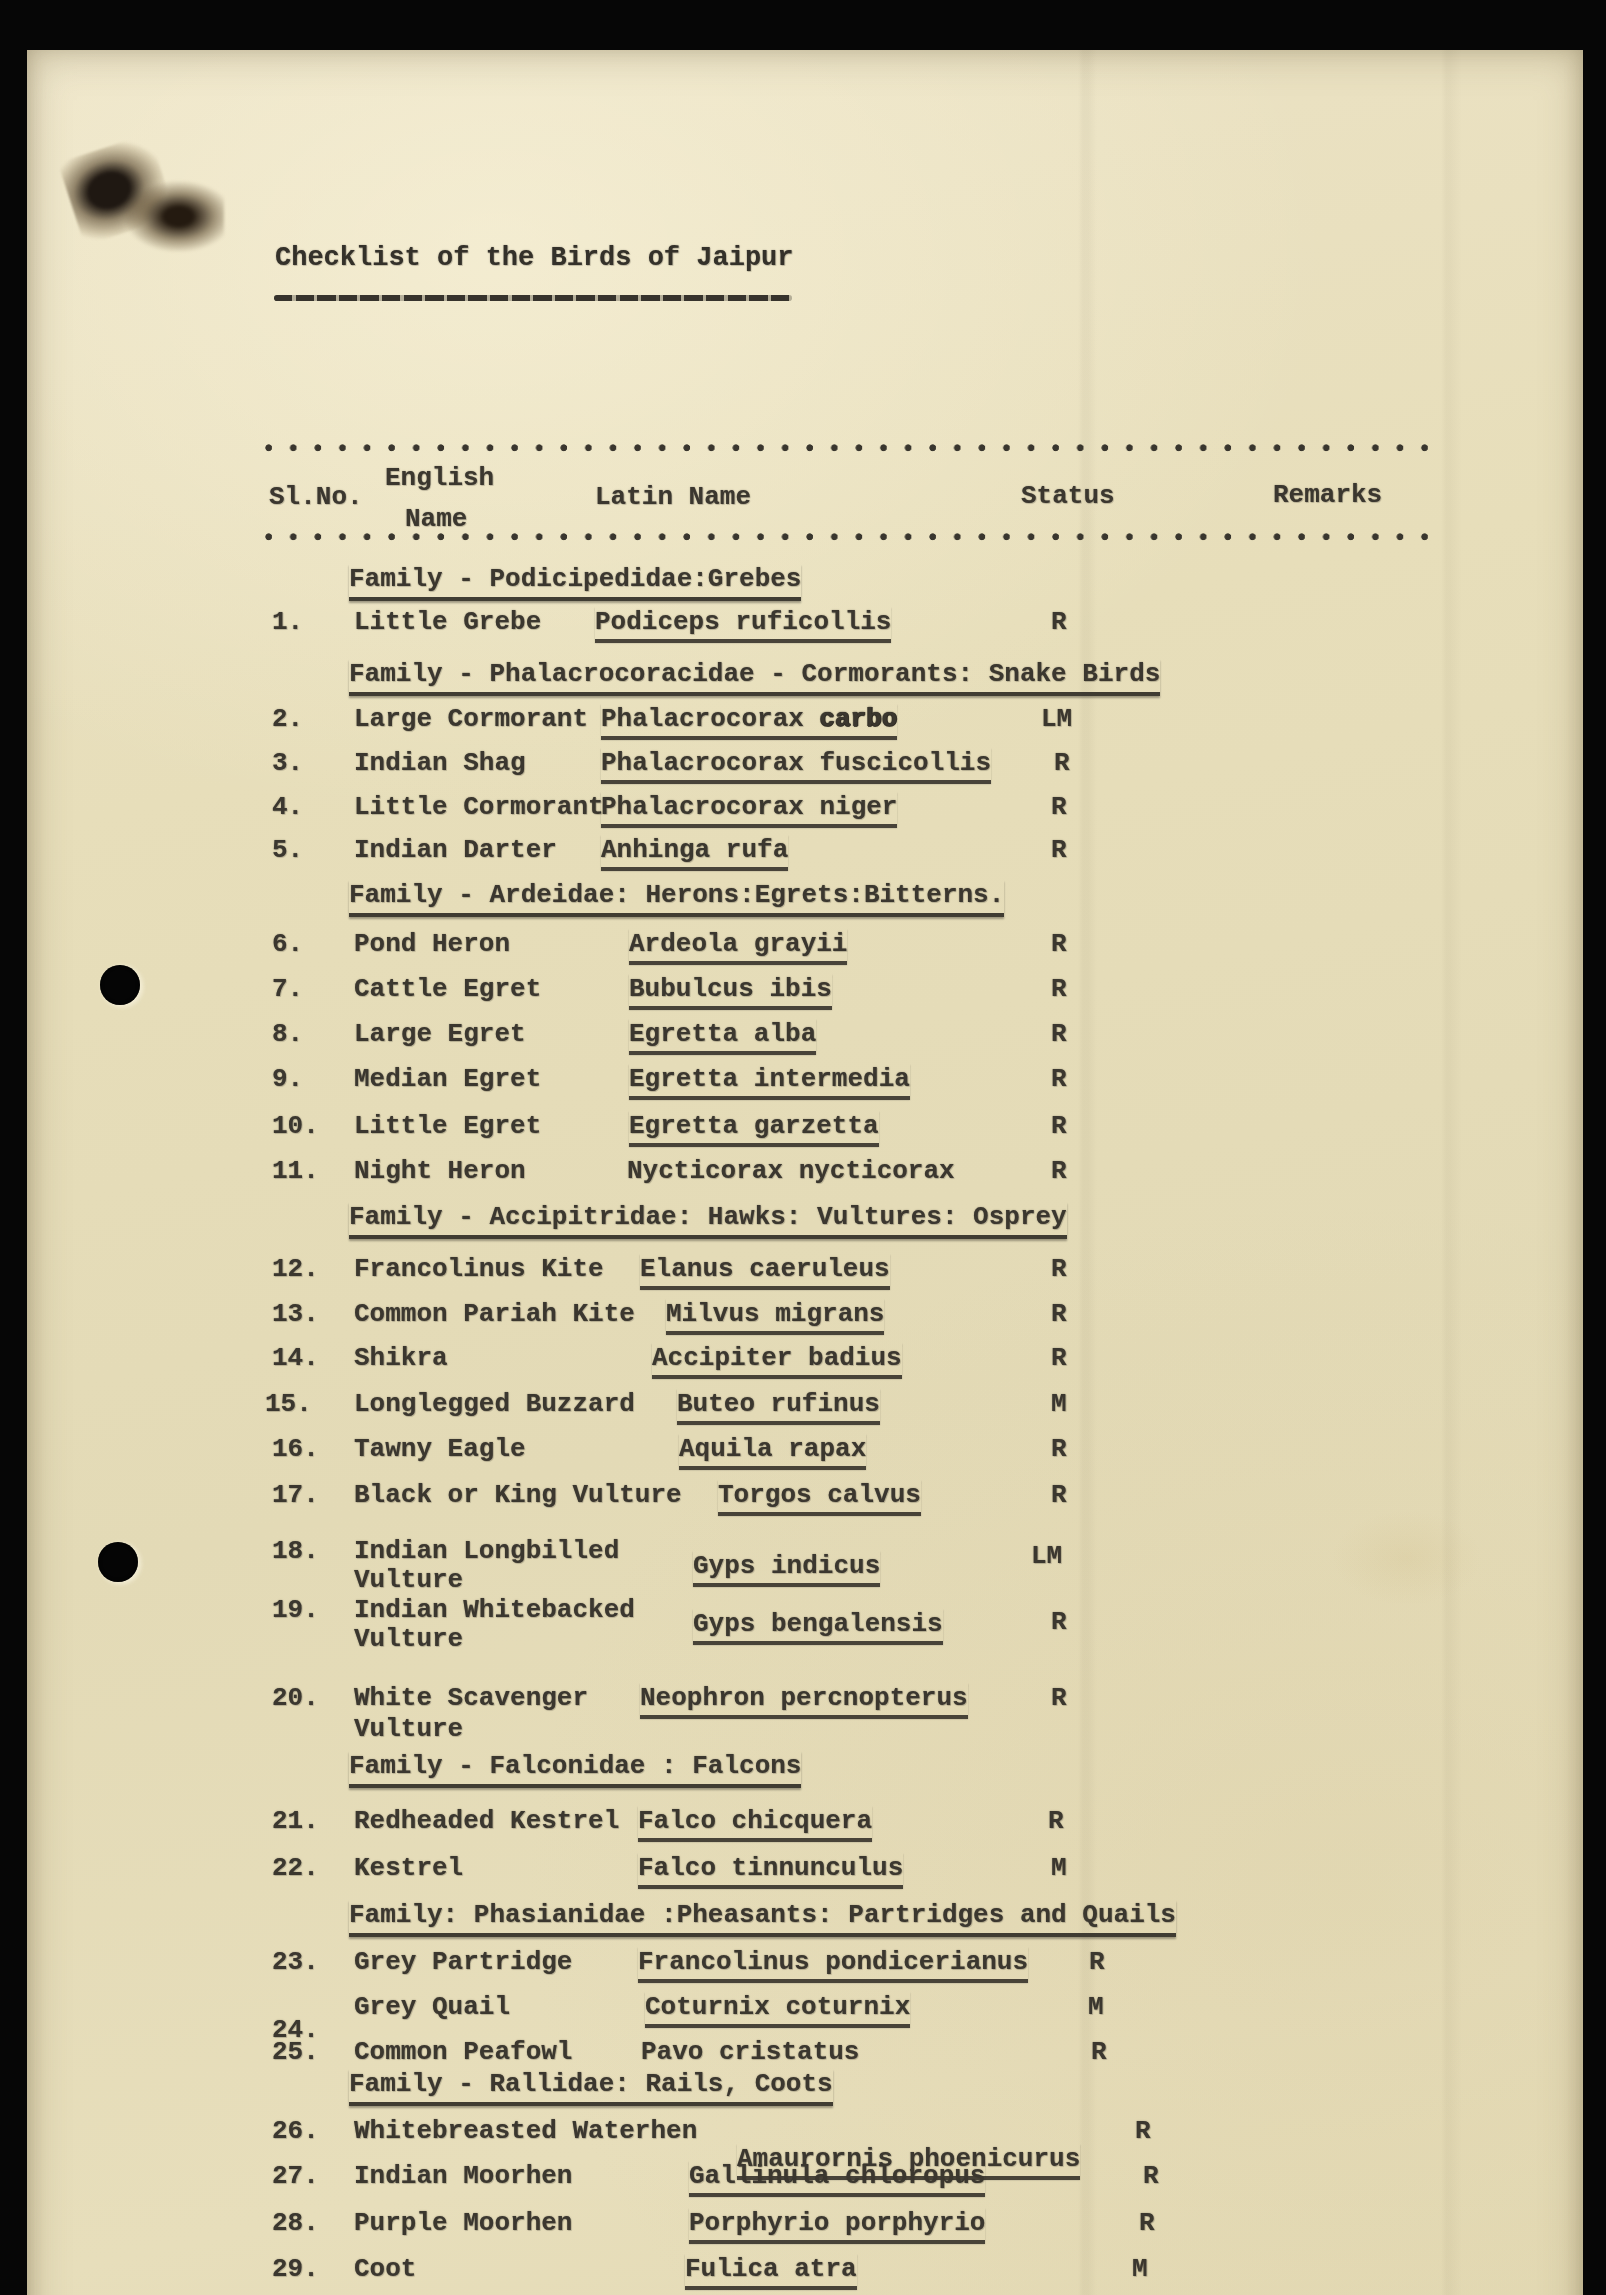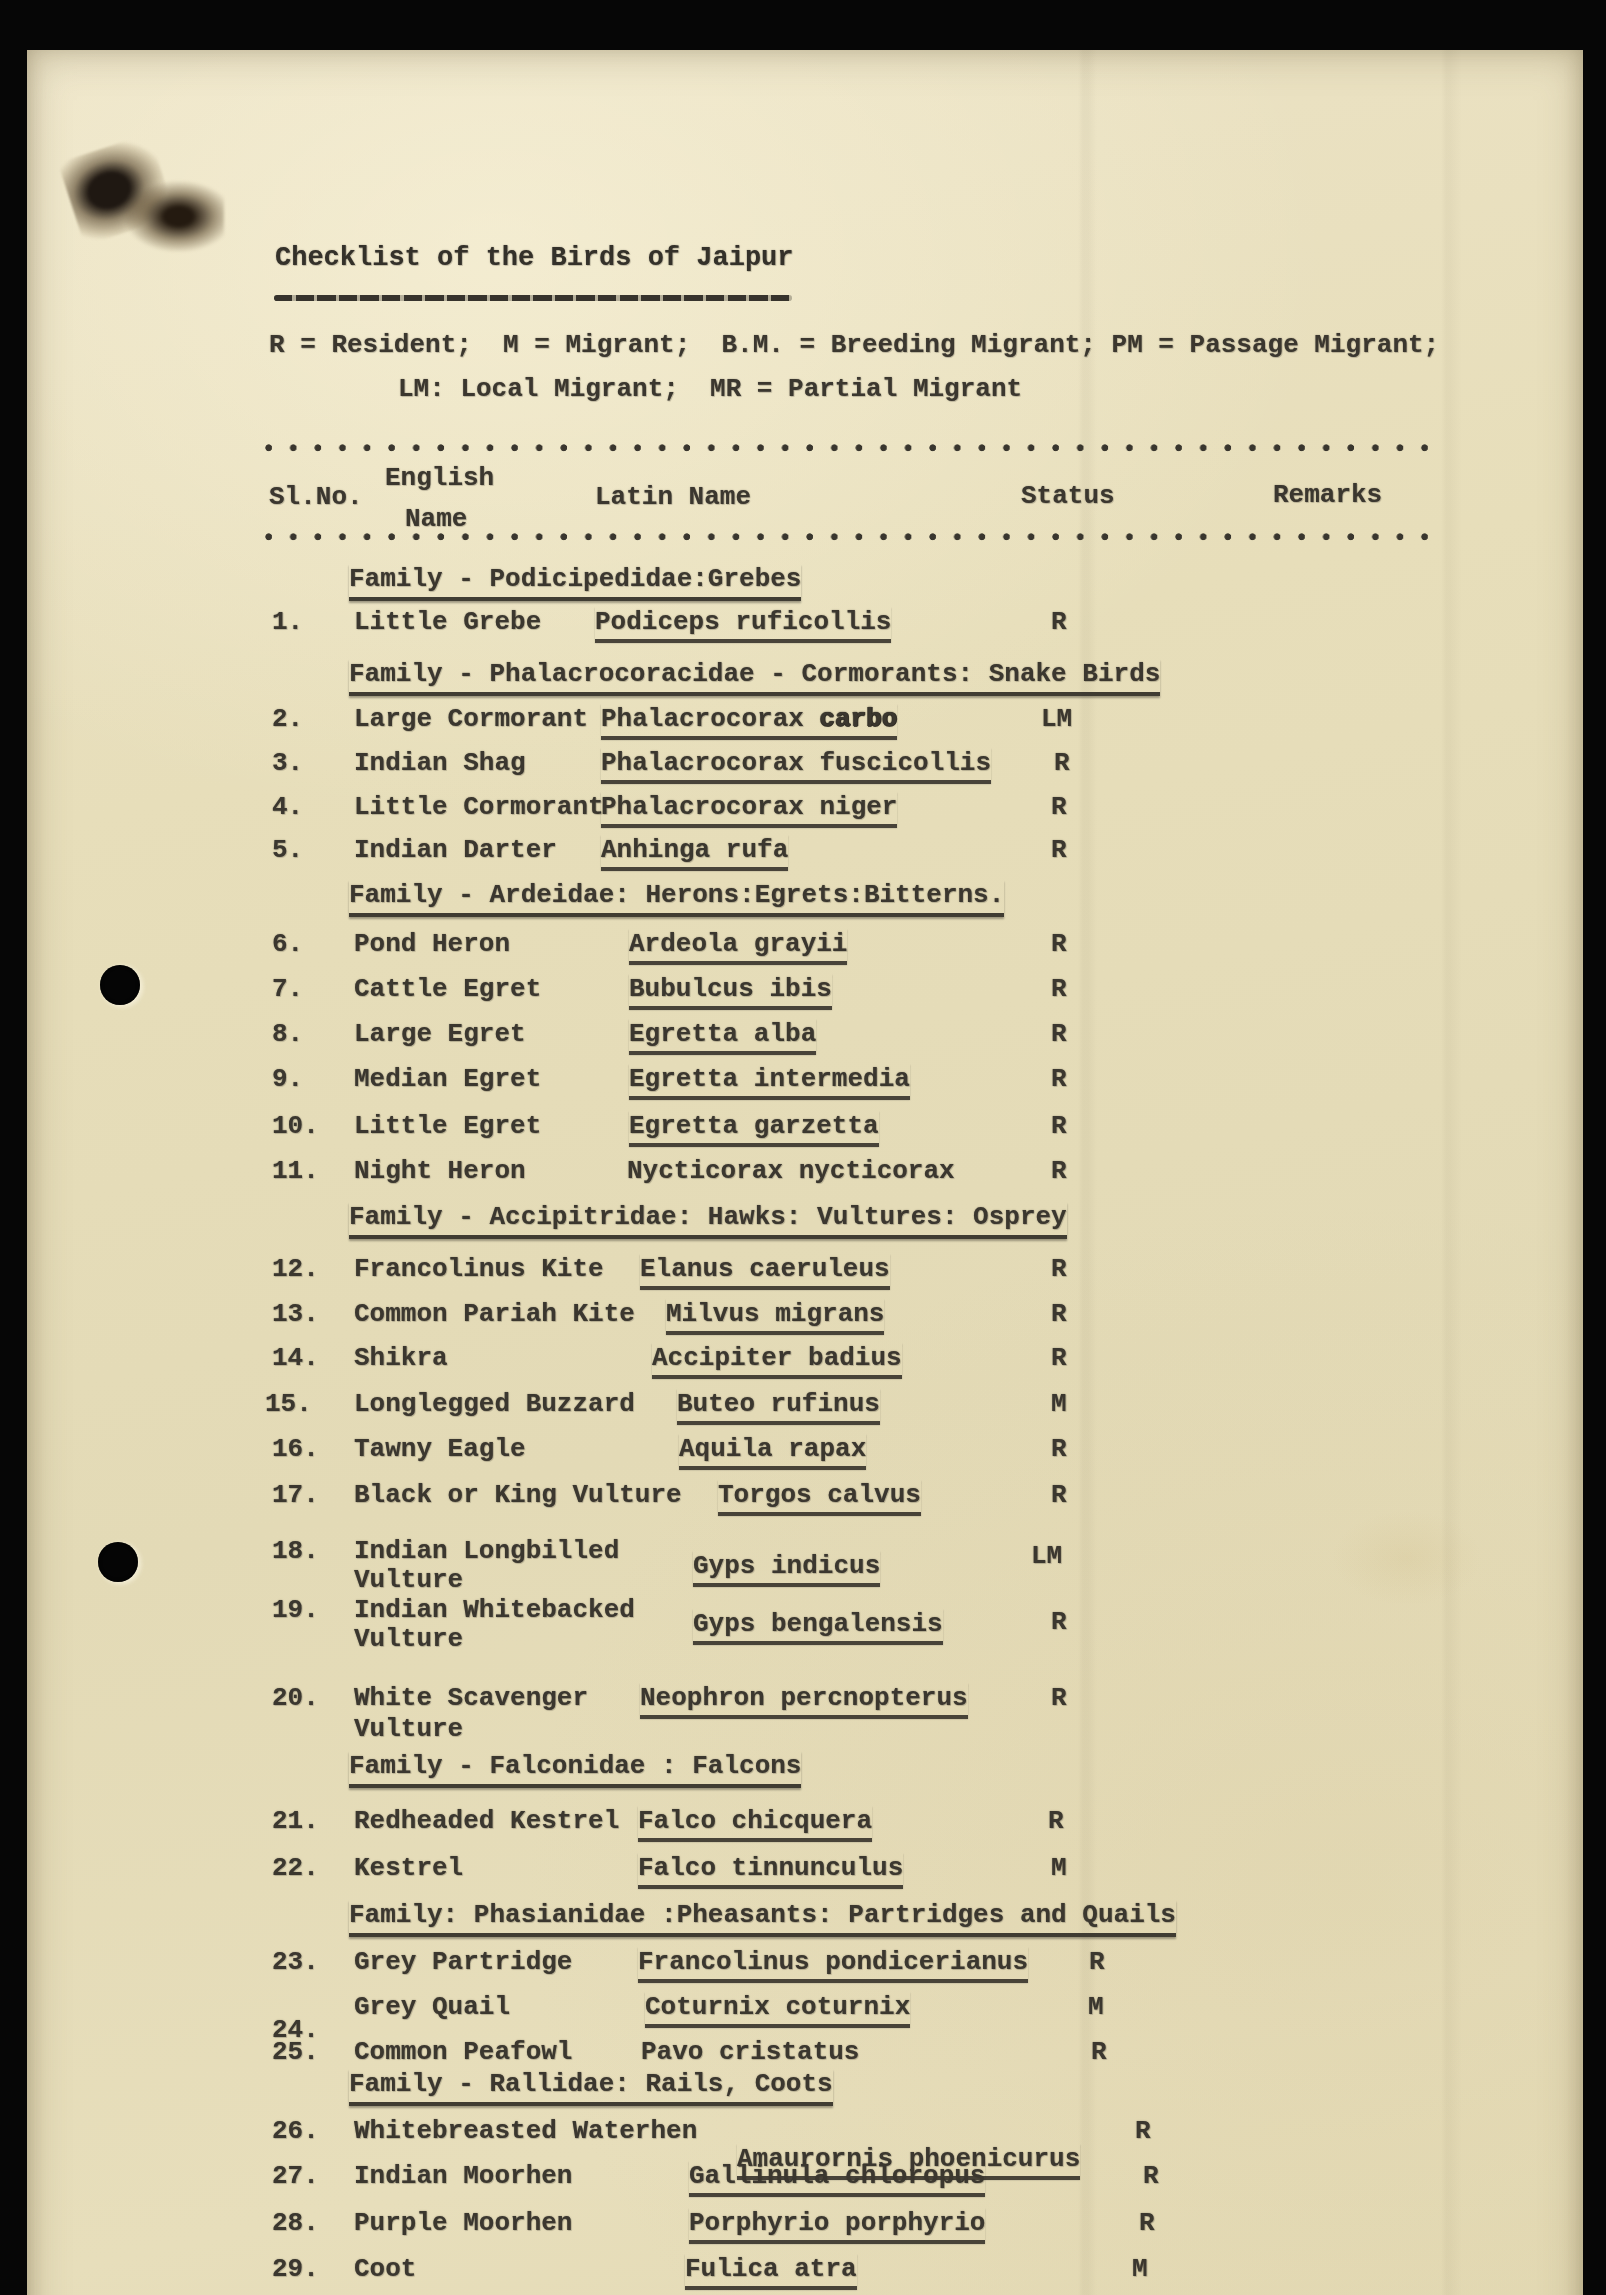--- a/index.html
+++ b/index.html
@@ -55,22 +55,20 @@
               background:radial-gradient(ellipse at 42% 48%, #1f1812 0 26%, rgba(70,52,28,.55) 46%, rgba(100,78,45,.25) 64%, transparent 76%);"></div>
   <div class="stain" style="left:123px;top:180px;width:101px;height:73px;filter:blur(1.8px);
               background:radial-gradient(ellipse at 55% 50%, #241a10 0 18%, rgba(75,56,30,.5) 45%, transparent 70%);"></div>
   <div class="hole" style="left:100px;top:965px;"></div>
   <div class="hole" style="left:98px;top:1542px;"></div>
   <div id="stamp"></div>
 
   <div class="tw tw-title" style="left:275px;top:245px;">Checklist of the Birds of Jaipur</div>
   <div class="title-dash"></div>
 
-  <div class="tw" style="left:269px;top:332px;">R = Resident;  M = Migrant;  B.M. = Breeding Migrant; PM = Passage Migrant;</div>
-  <div class="tw" style="left:398px;top:376px;">LM: Local Migrant;  MR = Partial Migrant</div>
 
   <div class="rule" style="top:444px;"></div>
 
   <div class="tw" style="left:269px;top:484px;">Sl.No.</div>
   <div class="tw" style="left:385px;top:465px;">English</div>
   <div class="tw" style="left:405px;top:506px;">Name</div>
   <div class="tw" style="left:595px;top:484px;">Latin Name</div>
   <div class="tw" style="left:1021px;top:483px;">Status</div>
   <div class="tw" style="left:1273px;top:482px;">Remarks</div>
 

